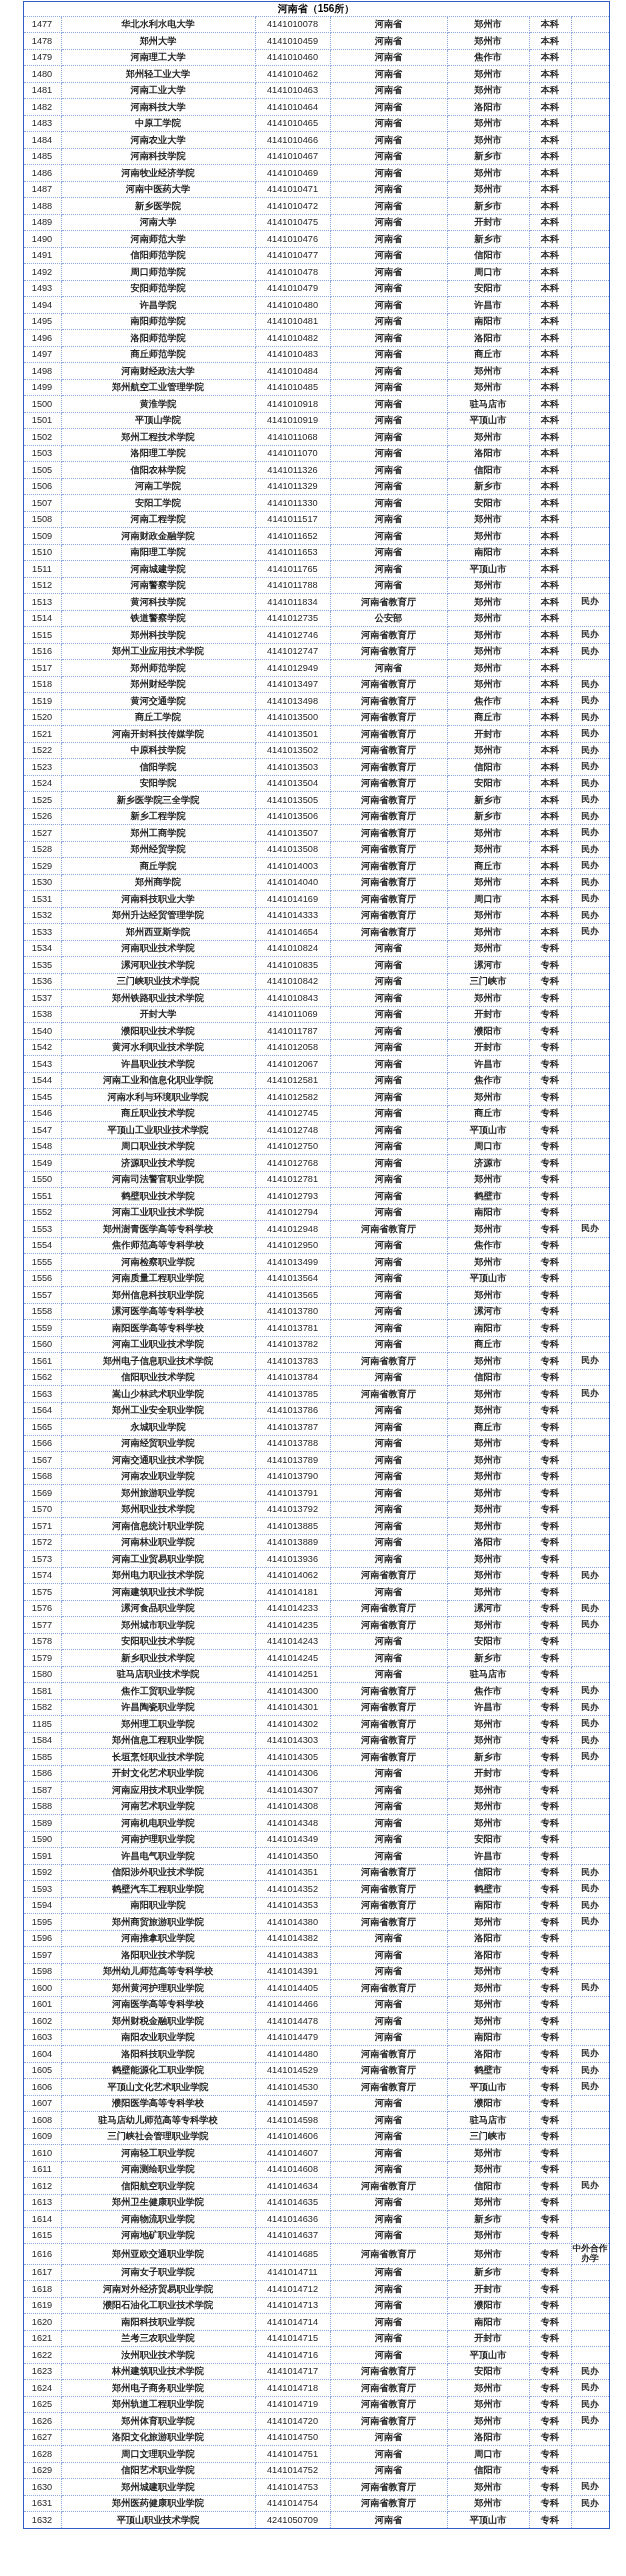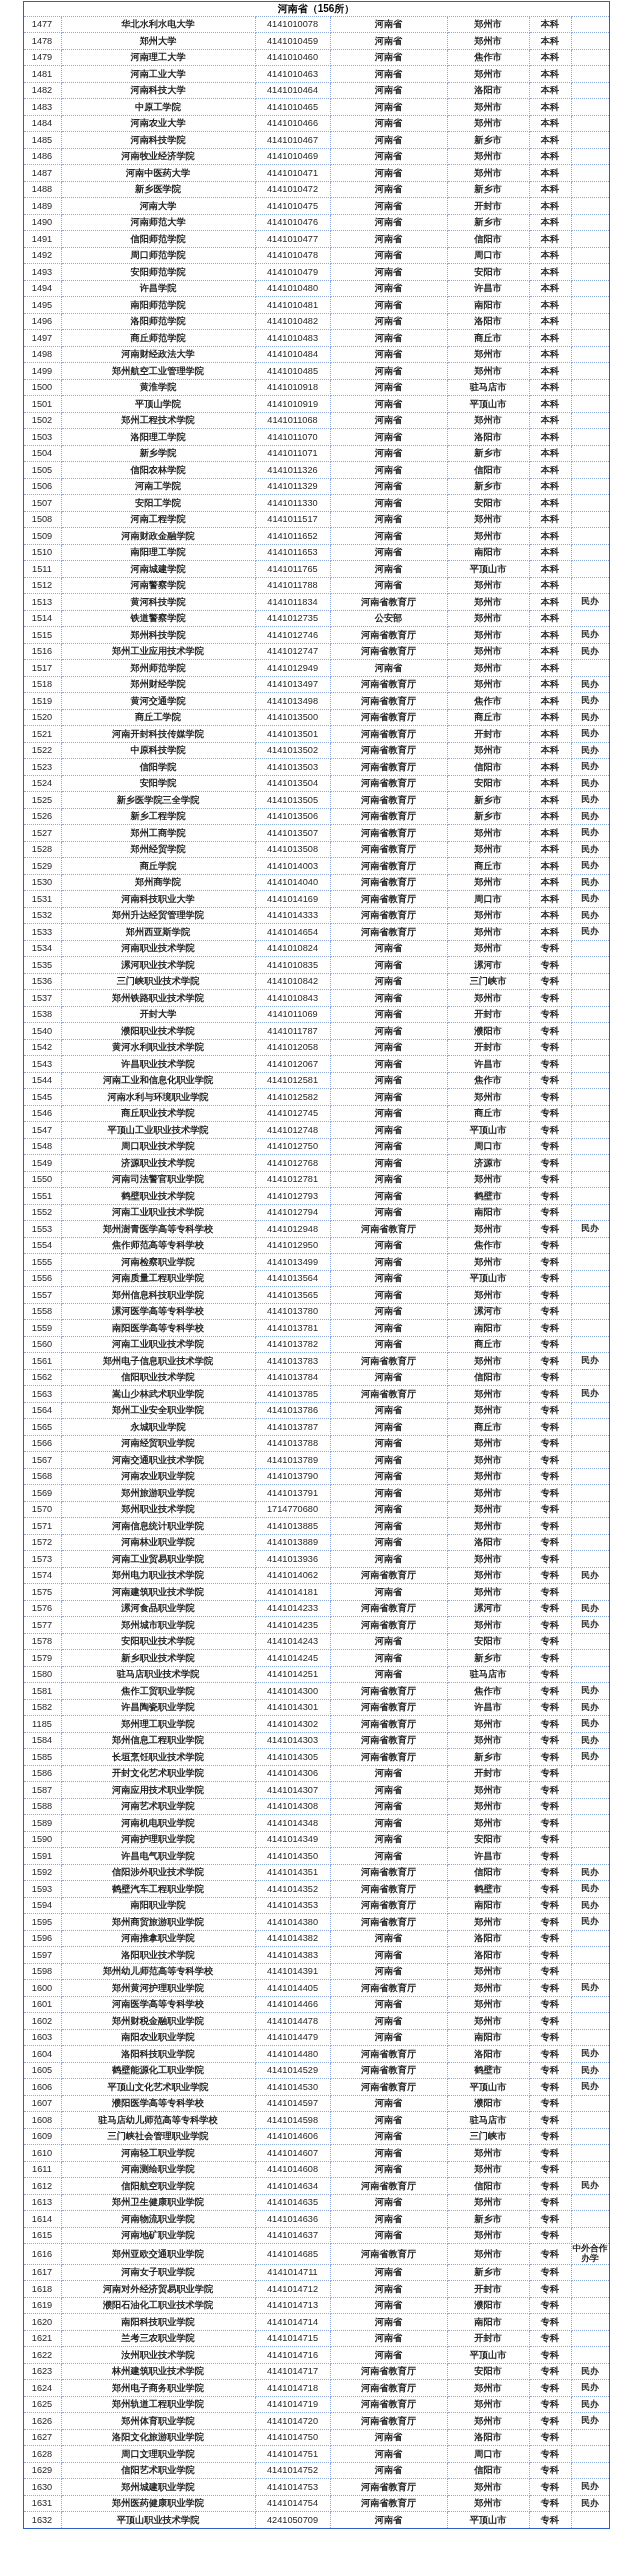--- a/index.html
+++ b/index.html
@@ -87,20 +87,29 @@
         <tr>
           <td class="col-no">1479</td>
           <td class="col-name">河南理工大学</td>
           <td class="col-code">4141010460</td>
           <td class="col-authority">河南省</td>
           <td class="col-city">焦作市</td>
           <td class="col-level">本科</td>
           <td class="col-note"></td>
         </tr>
         <tr>
+          <td class="col-no">1480</td>
+          <td class="col-name">郑州轻工业大学</td>
+          <td class="col-code">4141010462</td>
+          <td class="col-authority">河南省</td>
+          <td class="col-city">郑州市</td>
+          <td class="col-level">本科</td>
+          <td class="col-note"></td>
+        </tr>
+        <tr>
           <td class="col-no">1481</td>
           <td class="col-name">河南工业大学</td>
           <td class="col-code">4141010463</td>
           <td class="col-authority">河南省</td>
           <td class="col-city">郑州市</td>
           <td class="col-level">本科</td>
           <td class="col-note"></td>
         </tr>
         <tr>
           <td class="col-no">1482</td>
@@ -290,29 +299,20 @@
           <td class="col-city">郑州市</td>
           <td class="col-level">本科</td>
           <td class="col-note"></td>
         </tr>
         <tr>
           <td class="col-no">1503</td>
           <td class="col-name">洛阳理工学院</td>
           <td class="col-code">4141011070</td>
           <td class="col-authority">河南省</td>
           <td class="col-city">洛阳市</td>
-          <td class="col-level">本科</td>
-          <td class="col-note"></td>
-        </tr>
-        <tr>
-          <td class="col-no">1504</td>
-          <td class="col-name">新乡学院</td>
-          <td class="col-code">4141011071</td>
-          <td class="col-authority">河南省</td>
-          <td class="col-city">新乡市</td>
           <td class="col-level">本科</td>
           <td class="col-note"></td>
         </tr>
         <tr>
           <td class="col-no">1505</td>
           <td class="col-name">信阳农林学院</td>
           <td class="col-code">4141011326</td>
           <td class="col-authority">河南省</td>
           <td class="col-city">信阳市</td>
           <td class="col-level">本科</td>
@@ -872,21 +872,21 @@
           <td class="col-name">郑州旅游职业学院</td>
           <td class="col-code">4141013791</td>
           <td class="col-authority">河南省</td>
           <td class="col-city">郑州市</td>
           <td class="col-level">专科</td>
           <td class="col-note"></td>
         </tr>
         <tr>
           <td class="col-no">1570</td>
           <td class="col-name">郑州职业技术学院</td>
-          <td class="col-code">1714770680</td>
+          <td class="col-code">4141013792</td>
           <td class="col-authority">河南省</td>
           <td class="col-city">郑州市</td>
           <td class="col-level">专科</td>
           <td class="col-note"></td>
         </tr>
         <tr>
           <td class="col-no">1571</td>
           <td class="col-name">河南信息统计职业学院</td>
           <td class="col-code">4141013885</td>
           <td class="col-authority">河南省</td>

